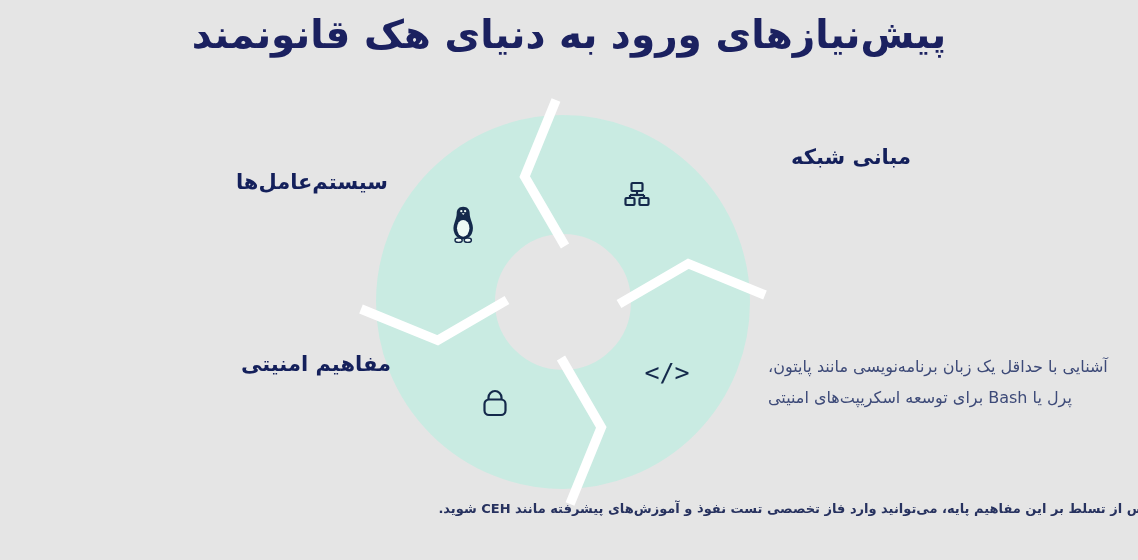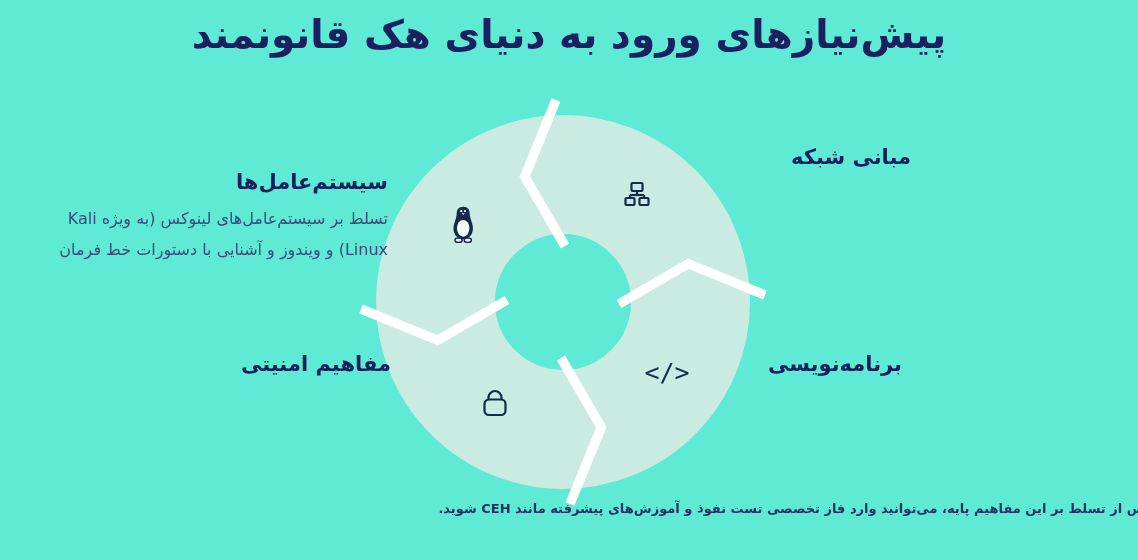--- a/index.html
+++ b/index.html
@@ -1,20 +1,20 @@
 <!DOCTYPE html>
 <html lang="fa"><head>
 <meta charset="utf-8">
 <style>
   html, body { margin: 0; padding: 0; background: #ffffff; }
   .stage {
     position: relative;
     width: 1138px;
     height: 560px;
-    background: #5eead4;
+    background: #e5e5e5;
     overflow: hidden;
     font-family: "DejaVu Sans", sans-serif;
   }
   .page-title {
     position: absolute;
     top: 12px;
     left: 0;
     width: 100%;
     text-align: center;
     direction: rtl;
@@ -113,30 +113,29 @@
     <g transform="translate(495,402)" stroke="#14294b" stroke-width="2.2" fill="none">
       <path d="M -6.5,-2.5 v -2 a 6.5,6.5 0 0 1 13,0 v 2"></path>
       <rect x="-10.5" y="-2.5" width="21" height="15.5" rx="4.5"></rect>
     </g>
 
     <text x="667" y="381" text-anchor="middle" font-size="25" font-family="'DejaVu Sans Mono', monospace" fill="#14294b">&lt;/&gt;</text>
   </svg>
 
   <div class="section sec-os align-right" dir="rtl">
     <h2>سیستم‌عامل‌ها</h2>
-    <p>تسلط بر سیستم‌عامل‌های لینوکس (به ویژه Kali Linux) و ویندوز و آشنایی با دستورات خط فرمان</p>
   </div>
 
   <div class="section sec-network align-left" dir="rtl">
     <h2>مبانی شبکه</h2>
   </div>
 
   <div class="section sec-security align-right" dir="rtl">
     <h2>مفاهیم امنیتی</h2>
   </div>
 
   <div class="section sec-program align-left" dir="rtl">
-    <h2>برنامه‌نویسی</h2>
+    <p>آشنایی با حداقل یک زبان برنامه‌نویسی مانند پایتون، پرل یا Bash برای توسعه اسکریپت‌های امنیتی</p>
   </div>
 
   <div class="footer-note" dir="rtl">پس از تسلط بر این مفاهیم پایه، می‌توانید وارد فاز تخصصی تست نفوذ و آموزش‌های پیشرفته مانند CEH شوید.</div>
 
 </div>
 
 </body></html>

